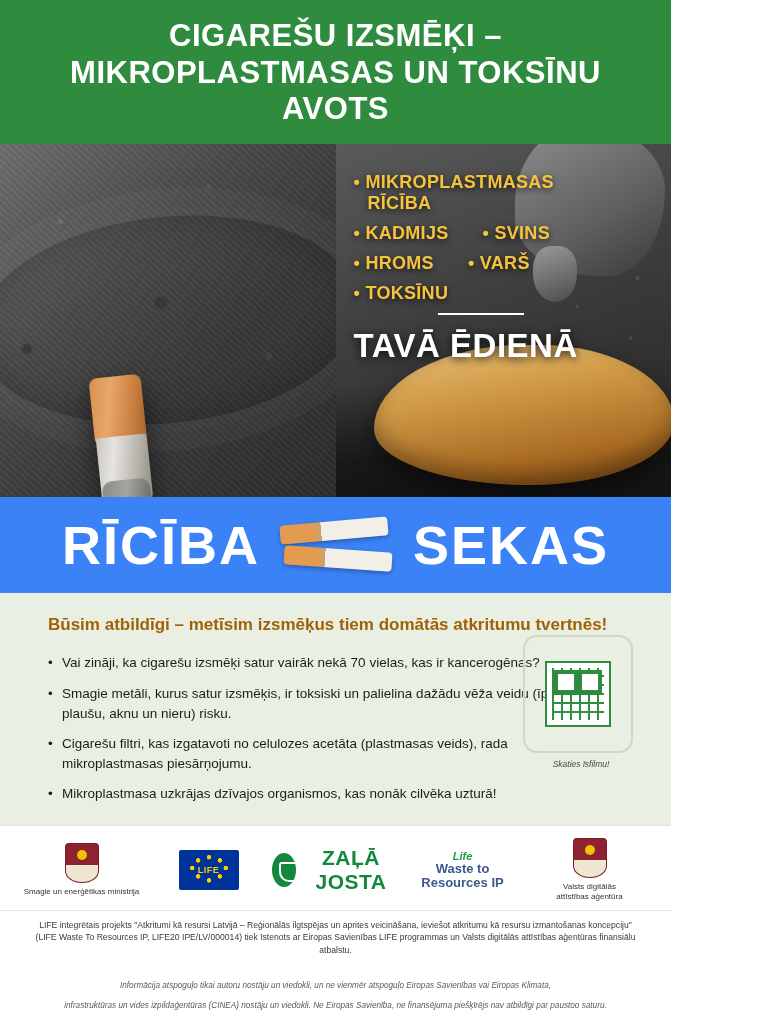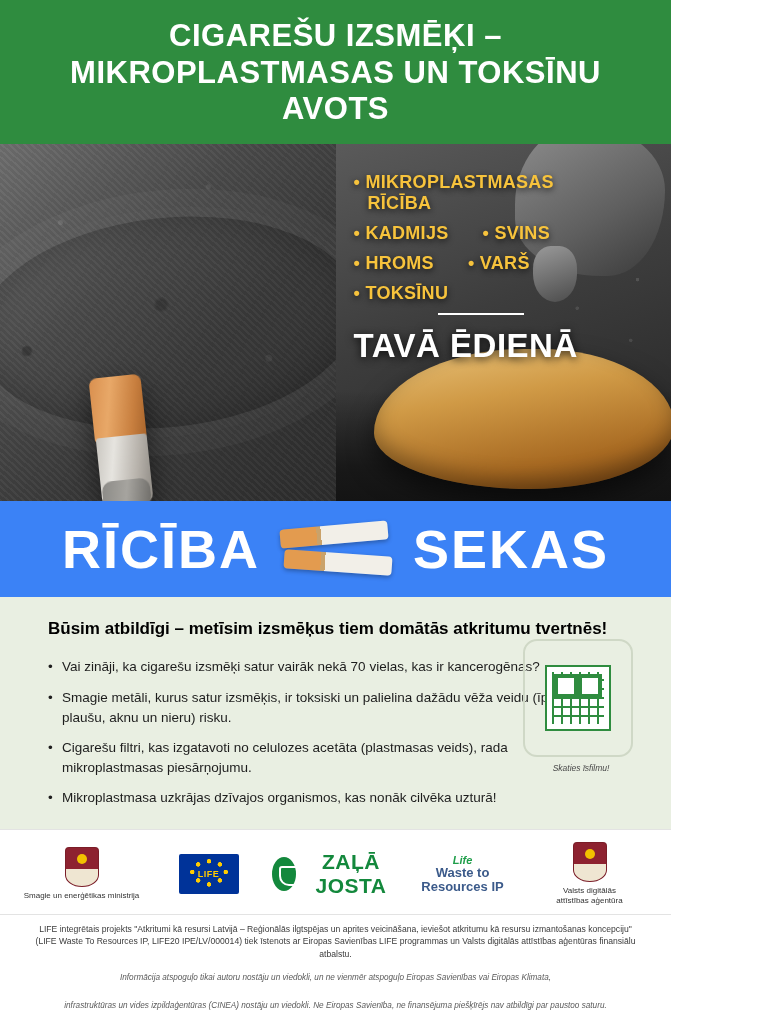--- a/index.html
+++ b/index.html
@@ -206,21 +206,21 @@
   .cig.two { top: 36px; left: 8px; transform: rotate(4deg); }
 
   
   .content {
     position: relative;
     background: #e9efe2;
     flex: 1;
     padding: 22px 40px 10px 48px;
   }
   .subhead {
-    color: #000000;
+    color: #a16207;
     font-size: 17px;
     font-weight: bold;
     margin-bottom: 18px;
   }
   .bullets { list-style: none; }
   .bullets li {
     color: #1d1d1d;
     font-size: 13.5px;
     line-height: 1.45;
     margin-bottom: 11px;
@@ -331,21 +331,21 @@
   .w2r .l2 { color:#3b5a8a; font-size:13px; font-weight:bold; line-height:1.1; }
 
   
   .footer {
     background: #ffffff;
     border-top: 1px solid #e3e3e3;
     padding: 8px 30px 12px 30px;
     text-align: center;
   }
   .footer .f1 { font-size: 8.6px; color: #3a3a3a; line-height: 1.45; }
-  .footer .f2 { font-size: 8.2px; color: #5a5a5a; line-height: 1.45; font-style: italic; margin-top: 12px; }
+  .footer .f2 { font-size: 8.2px; color: #5a5a5a; line-height: 1.45; font-style: italic; margin-top: 24px; }
 </style>
 </head>
 <body>
 
 <div class="poster">
 
   <div class="header">
     <h1>
       <span>CIGAREŠU IZSMĒĶI –</span><br>
       <span>MIKROPLASTMASAS UN TOKSĪNU AVOTS</span>
@@ -445,16 +445,16 @@
       <div class="crest"></div>
       <div class="cap" style="white-space:pre-line;">Valsts digitālās
 attīstības aģentūra</div>
     </div>
   </div>
 
   <div class="footer">
     <div class="f1">LIFE integrētais projekts "Atkritumi kā resursi Latvijā – Reģionālās ilgtspējas un aprites veicināšana, ieviešot atkritumu kā resursu izmantošanas koncepciju"</div>
     <div class="f1">(LIFE Waste To Resources IP, LIFE20 IPE/LV/000014) tiek īstenots ar Eiropas Savienības LIFE programmas un Valsts digitālās attīstības aģentūras finansiālu atbalstu.</div>
     <div class="f2">Informācija atspoguļo tikai autoru nostāju un viedokli, un ne vienmēr atspoguļo Eiropas Savienības vai Eiropas Klimata,</div>
-    <div class="f2" style="margin-top:16px;">infrastruktūras un vides izpildaģentūras (CINEA) nostāju un viedokli. Ne Eiropas Savienība, ne finansējuma piešķīrējs nav atbildīgi par paustoo saturu.</div>
+    <div class="f2" style="margin-top:8px;">infrastruktūras un vides izpildaģentūras (CINEA) nostāju un viedokli. Ne Eiropas Savienība, ne finansējuma piešķīrējs nav atbildīgi par paustoo saturu.</div>
   </div>
 
 </div>
 
 </body></html>

